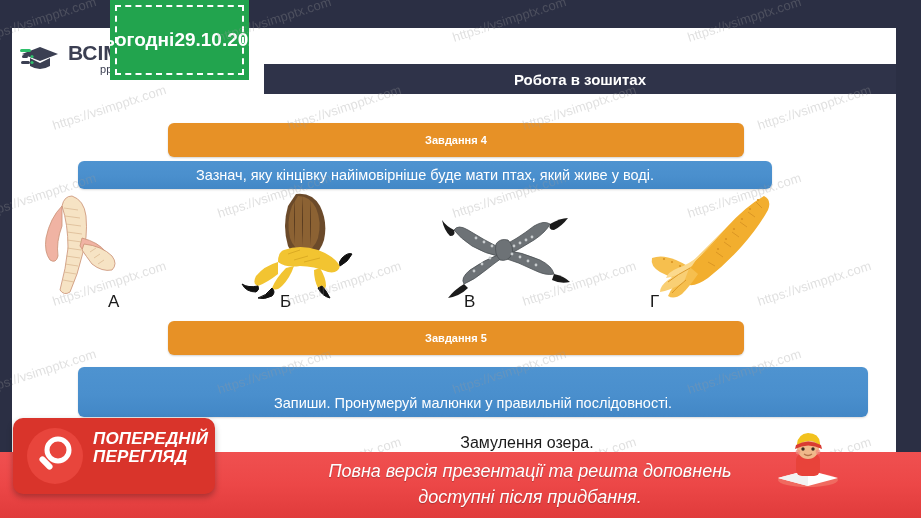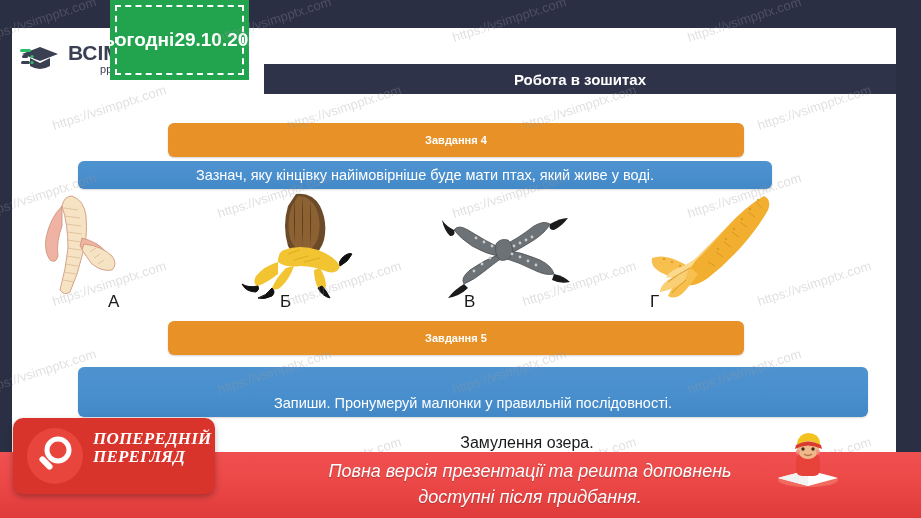--- a/index.html
+++ b/index.html
@@ -126,21 +126,21 @@
     display:flex;align-items:center;
   }
   .preview-circle{
     position:absolute;left:14px;top:10px;width:56px;height:56px;border-radius:50%;
     background:#e8453c;
   }
   .preview-mag{position:absolute;left:14px;top:10px;width:56px;height:56px;}
   .preview-labels{
     position:absolute;left:80px;top:12px;width:116px;
     color:#ffffff;font-weight:bold;font-style:italic;
-    line-height:1.05;letter-spacing:.2px;font-family:Liberation Serif, serif;
+    line-height:1.05;letter-spacing:.2px;
   }
   .preview-labels .pl{font-size:17px;display:block;}
   
   .wm{
     position:absolute;left:0;top:0;width:921px;height:518px;
     pointer-events:none;z-index:50;opacity:.30;
   }
   .wm span{
     position:absolute;color:#9a9a9a;font-size:13px;
     transform:rotate(-18deg);white-space:nowrap;

